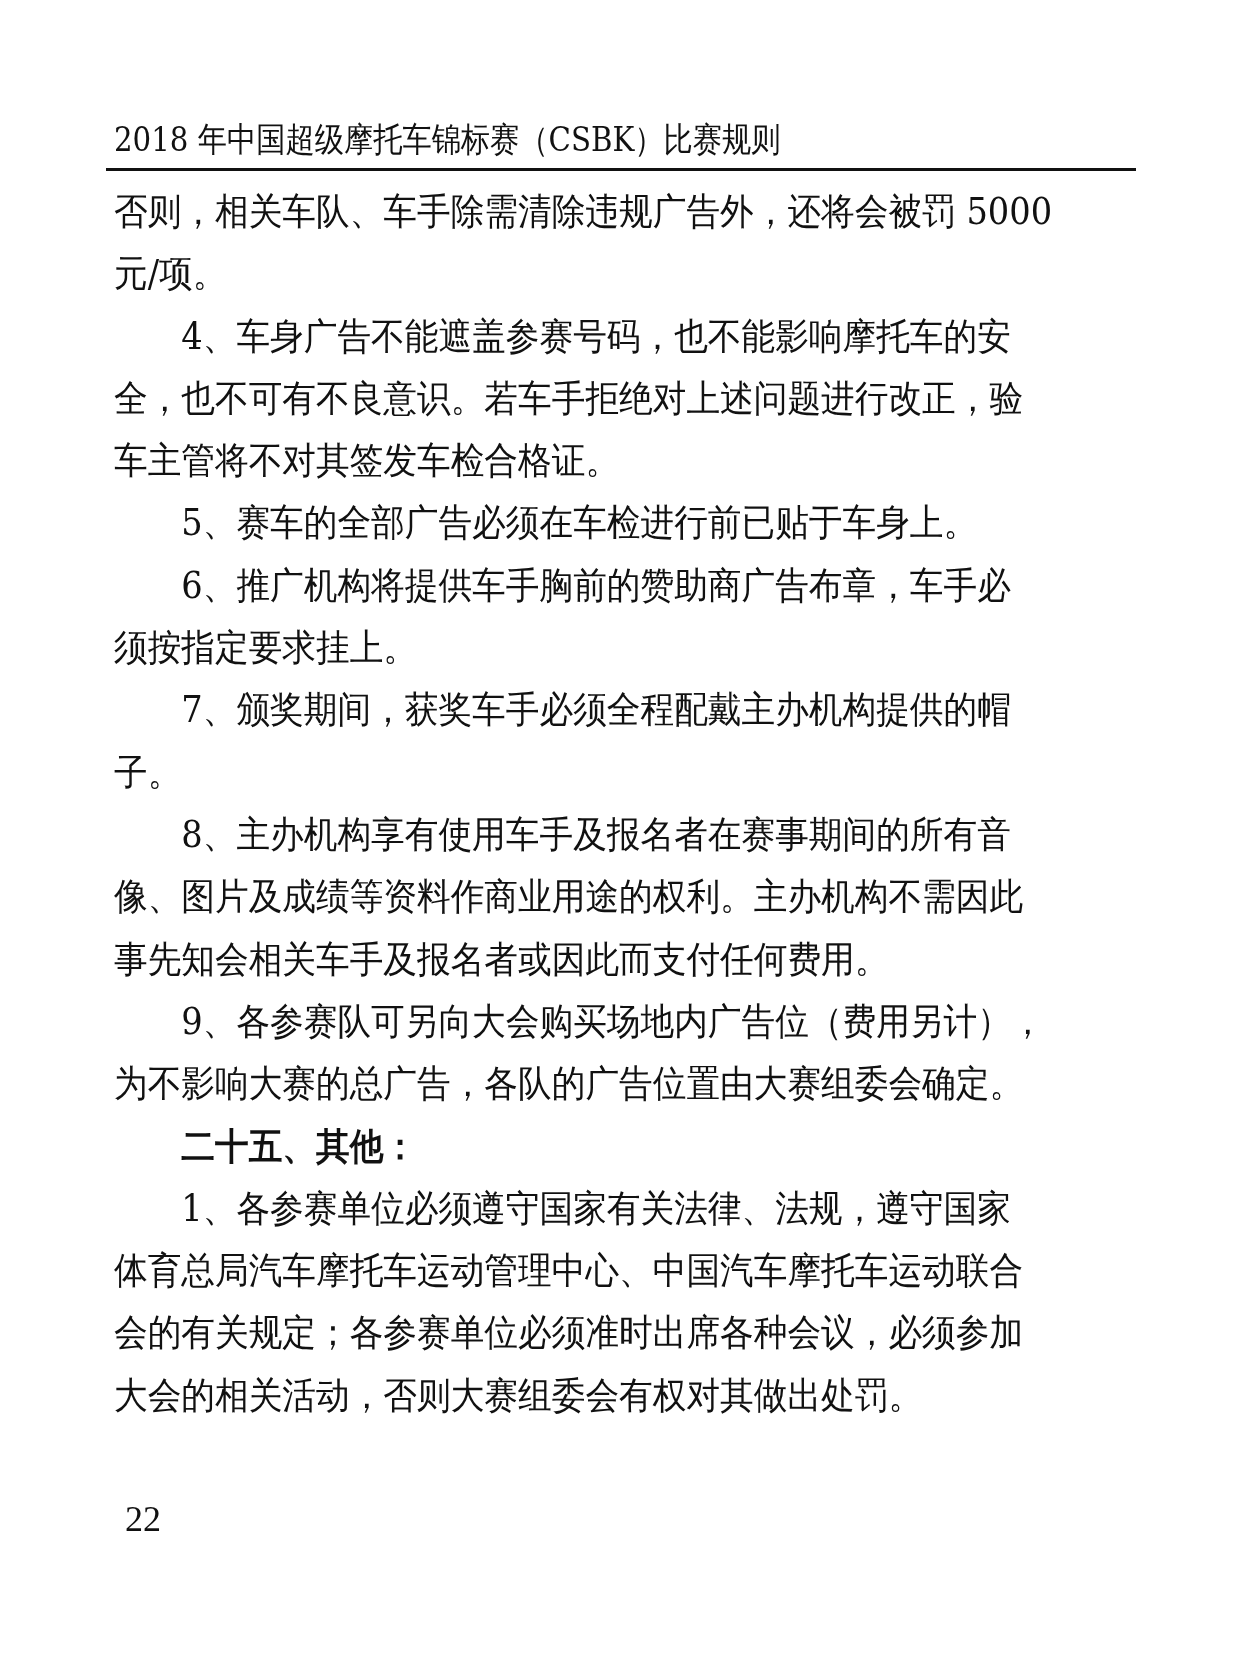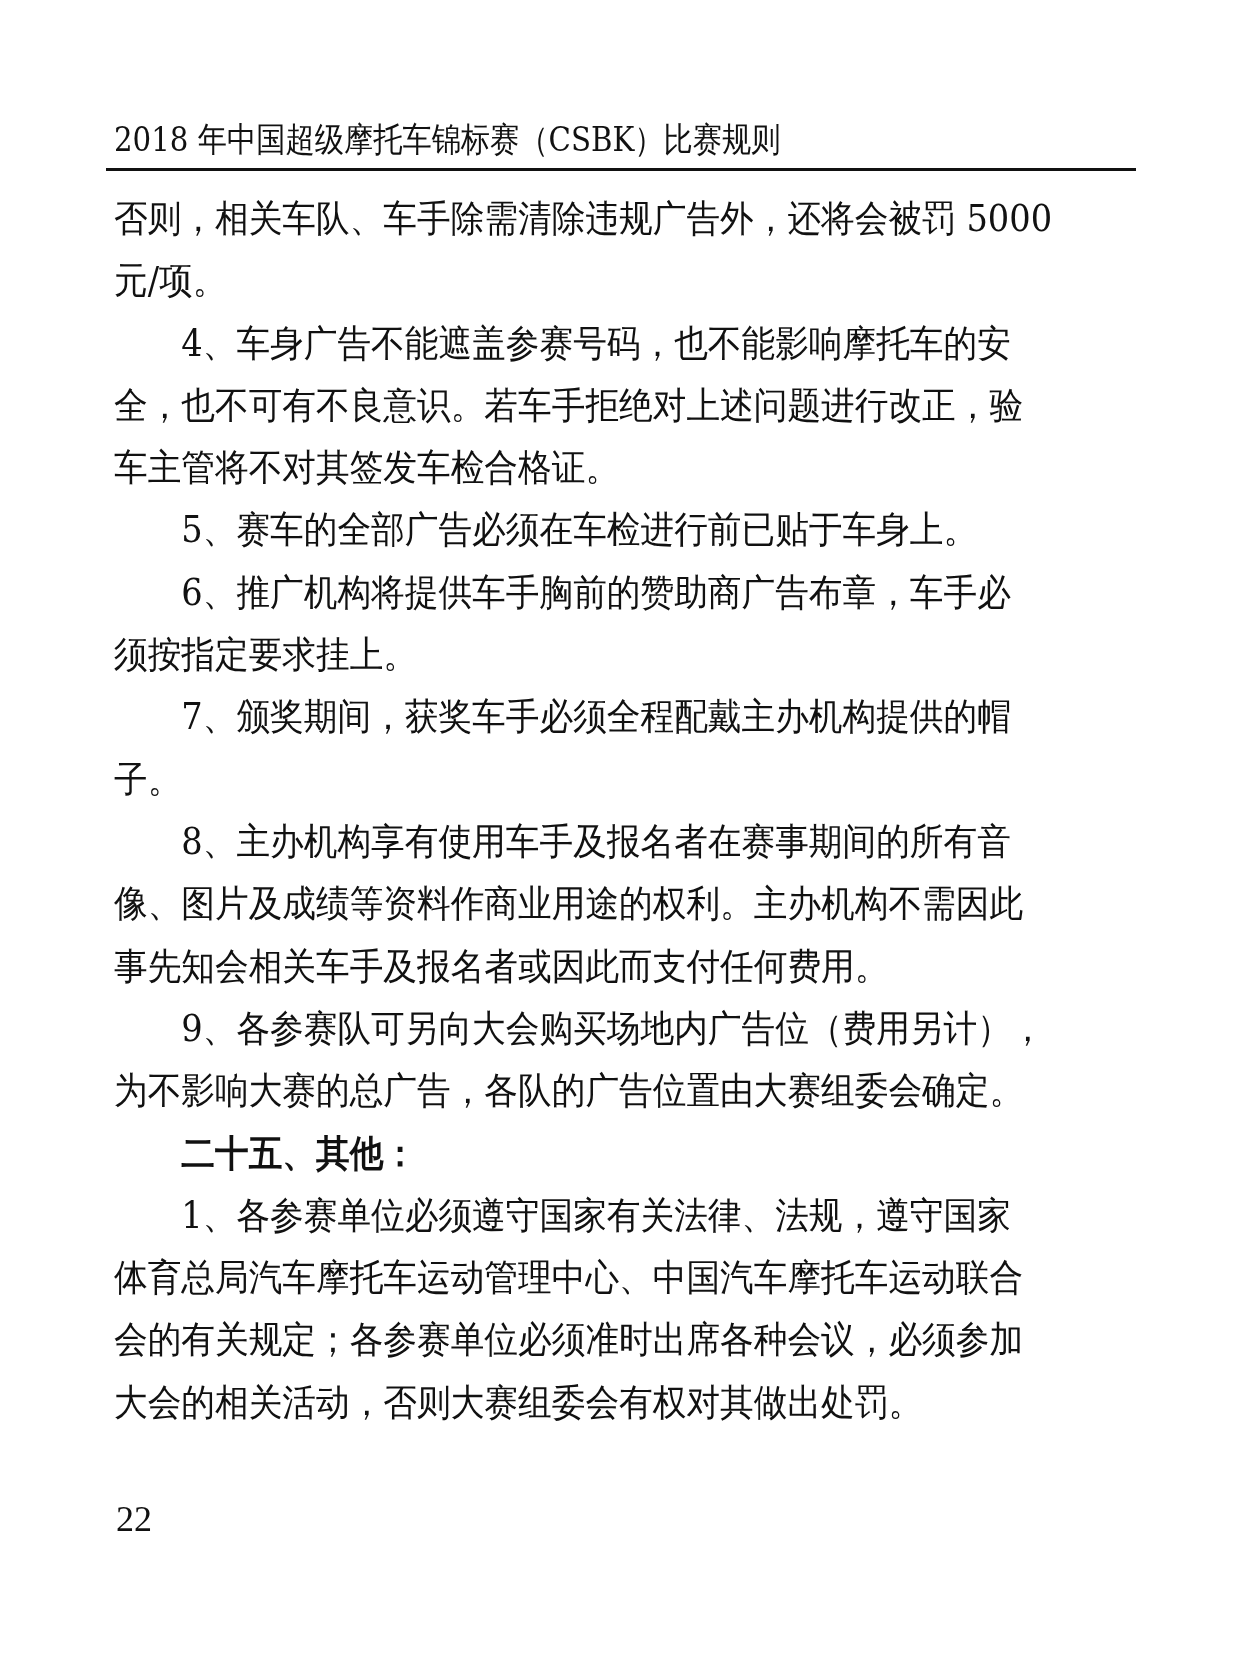--- a/index.html
+++ b/index.html
@@ -37,42 +37,42 @@
       position: absolute;
       left: 106px;
       top: 168px;
       width: 1030px;
       height: 3px;
       background: #111111;
     }
     .body-text {
       position: absolute;
       left: 114px;
-      top: 188px;
+      top: 181px;
       width: 1020px;
       font-size: 37px;
       line-height: 62.3px;
     }
     .line {
       display: block;
       white-space: nowrap;
       height: 62.3px;
       transform: scaleX(0.91);
       transform-origin: left top;
       text-align: justify;
     }
     .indent {
       padding-left: 74px;
     }
     .bold {
       font-weight: bold;
     }
     .page-number {
       position: absolute;
-      left: 116px;
+      left: 125px;
       top: 1497px;
       font-size: 36px;
       line-height: 44px;
       font-family: "Liberation Serif", "DejaVu Serif", serif;
     }
   </style>
 </head>
 <body>
 
 <div class="page">

